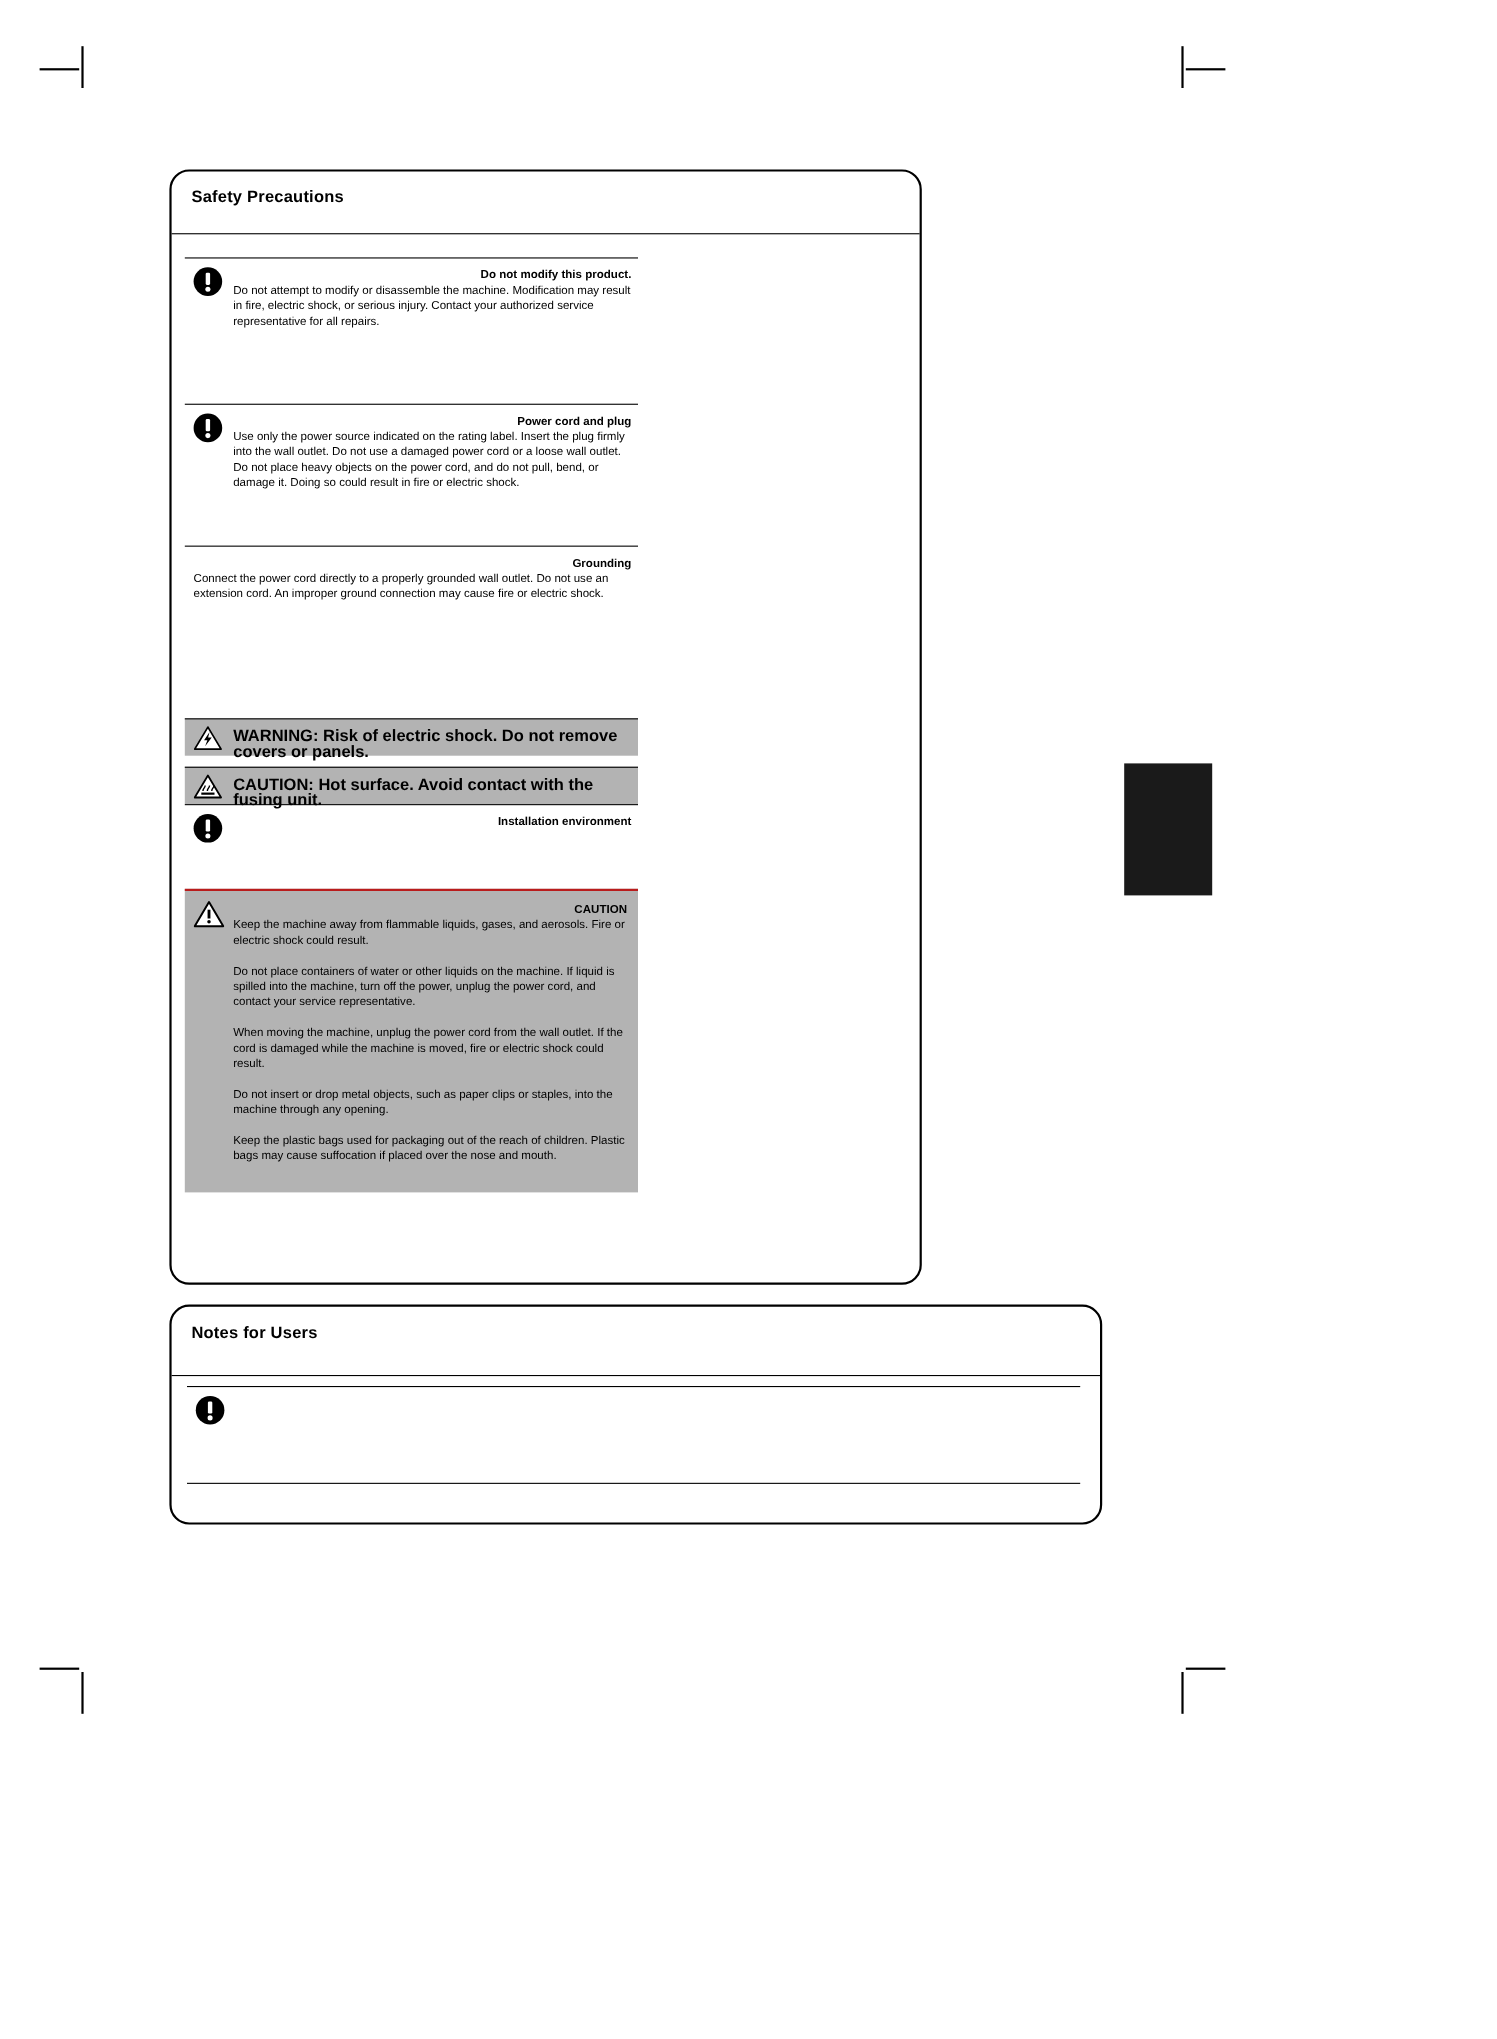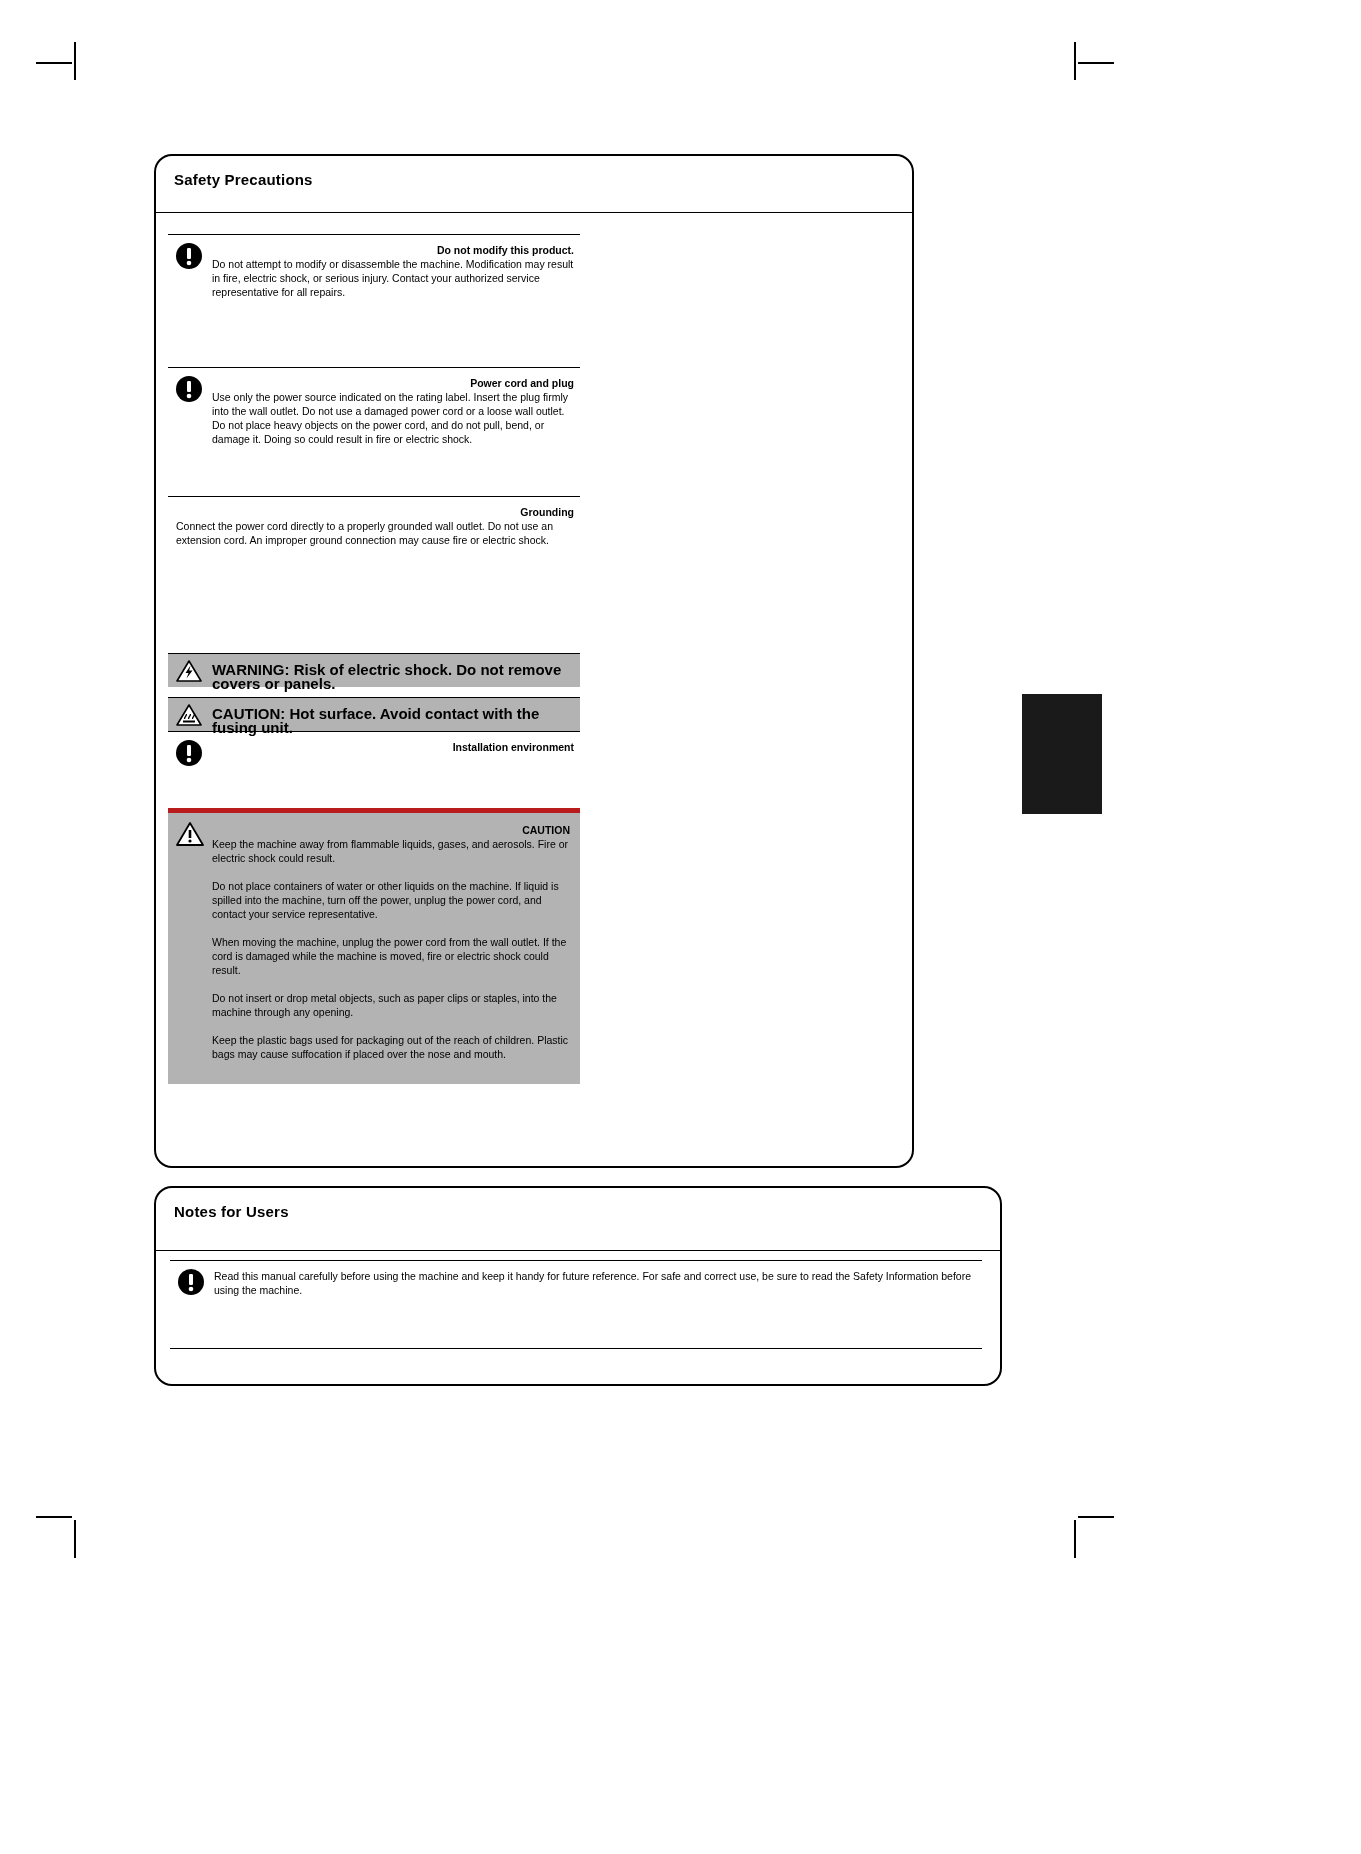--- a/index.html
+++ b/index.html
@@ -41,21 +41,21 @@
   }
 
   
   .panel {
     position: absolute;
     border: 2px solid #000000;
     border-radius: 18px;
     background: #ffffff;
     box-sizing: border-box;
   }
-  .panel-main   { left: 154px; top: 154px;  width: 760px; height: 1014px; }
+  .panel-main   { left: 154px; top: 154px;  width: 684px; height: 1014px; }
   .panel-bottom { left: 154px; top: 1186px; width: 848px; height: 200px; }
 
   
   .panel-head-rule {
     position: absolute;
     left: 0;
     width: 100%;
     height: 1px;
     background: #000000;
   }
@@ -137,21 +137,21 @@
     top: 9px;
     font-size: 15px;
     line-height: 14px;
     font-weight: bold;
   }
 
   
   .gray-box {
     position: relative;
     background: #b3b3b3;
-    border-top: 5px solid #b91c1c;
+    border-top: 2px solid #b91c1c;
     padding: 10px 10px 12px 44px;
     box-sizing: border-box;
     min-height: 276px;
   }
   .gray-box .icon { left: 8px; top: 8px; }
 
   
   .bottom-body {
     position: absolute;
     left: 14px;
@@ -301,17 +301,16 @@
   <div class="bottom-body">
     <div class="hr"></div>
     <div class="block-body">
       <span class="icon">
         <svg viewBox="0 0 30 30" width="30" height="30">
           <circle cx="15" cy="15" r="13" fill="#000000"></circle>
           <rect x="13" y="7" width="4" height="11" rx="1.2" fill="#ffffff"></rect>
           <circle cx="15" cy="22" r="2.3" fill="#ffffff"></circle>
         </svg>
       </span>
-      <div class="txt">Read this manual carefully before using the machine and keep it handy for future reference. For safe and correct use, be sure to read the Safety Information before using the machine.</div>
     </div>
   </div>
   <div class="bottom-rule-bottom"></div>
 </div>
 
 </body></html>

